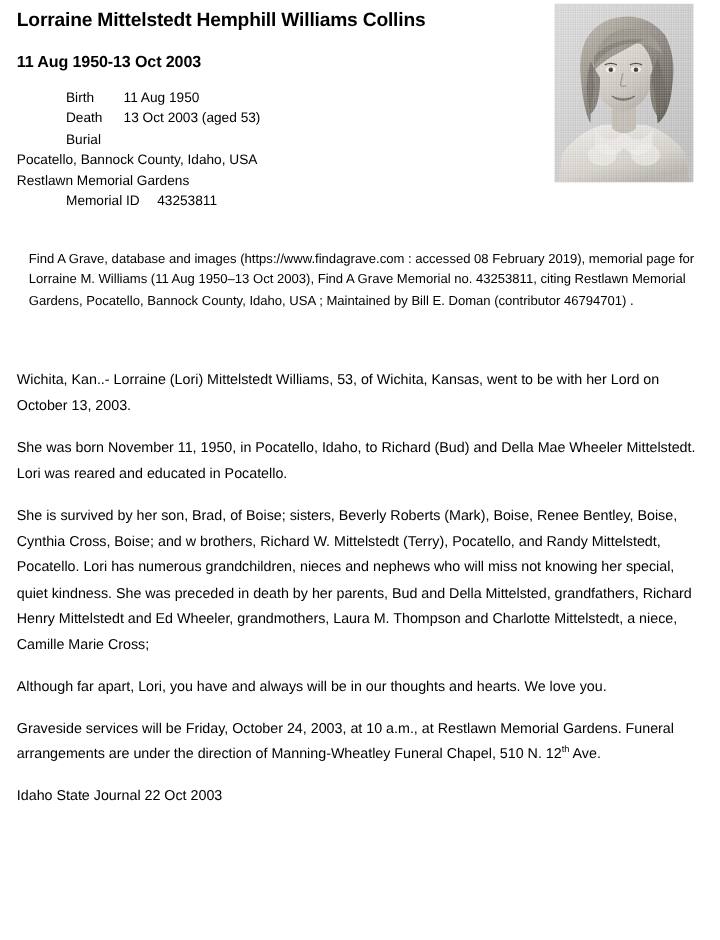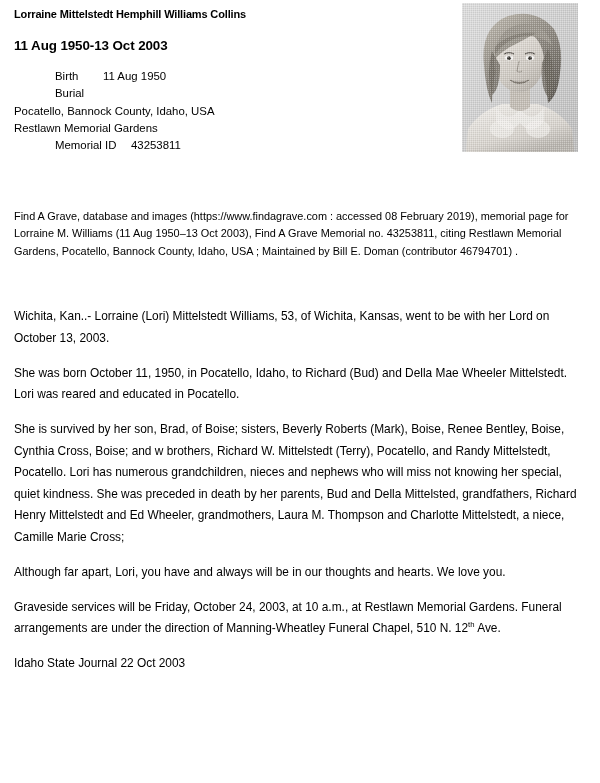--- a/index.html
+++ b/index.html
@@ -26,21 +26,21 @@
   }
 
   
   .header-block {
     position: absolute;
     left: 14px;
     top: 8px;
     width: 440px;
   }
   .memorial-title {
-    font-size: 11px;
+    font-size: 16px;
     font-weight: bold;
     letter-spacing: -0.15px;
     line-height: 1.2;
     margin: 0 0 17px 0;
     white-space: nowrap;
   }
   .memorial-dates {
     font-size: 13.4px;
     font-weight: bold;
     letter-spacing: -0.1px;
@@ -74,21 +74,21 @@
     width: 116px;
     height: 149px;
     overflow: hidden;
     background: #e9e9e9;
   }
   .portrait-svg { display: block; width: 116px; height: 149px; }
 
   
   .citation {
     position: absolute;
-    left: 14px;
+    left: 24px;
     top: 208px;
     width: 572px;
     font-size: 10.9px;
     line-height: 17.4px;
     text-align: left;
   }
 
   
   .obituary {
     position: absolute;
@@ -119,20 +119,24 @@
 
     <h2 class="memorial-dates">11 Aug 1950-13 Oct 2003</h2>
 
     <div class="facts">
 
       <div class="fact-row">
         <span class="fact-label w-narrow">Birth</span>
         <span class="fact-value">11 Aug 1950</span>
       </div>
 
+      <div class="fact-row">
+        <span class="fact-label w-narrow">Death</span>
+        <span class="fact-value">13 Oct 2003 (aged 53)</span>
+      </div>
 
       <div class="fact-row">
         <span class="fact-label w-narrow">Burial</span>
       </div>
 
       <div class="fact-full">Pocatello, Bannock County, Idaho, USA</div>
 
       <div class="fact-full">Restlawn Memorial Gardens</div>
 
 
@@ -209,21 +213,21 @@
       <rect x="0" y="0" width="116" height="149" fill="url(#halftone)"></rect>
     </svg>
   </div>
 
   <div class="citation">Find A Grave, database and images (https://www.findagrave.com : accessed 08 February 2019), memorial page for Lorraine M. Williams (11 Aug 1950–13 Oct 2003), Find A Grave Memorial no. 43253811, citing Restlawn Memorial Gardens, Pocatello, Bannock County, Idaho, USA ; Maintained by Bill E. Doman (contributor 46794701) .</div>
 
   <div class="obituary">
 
     <p class="obit-para">Wichita, Kan..- Lorraine (Lori) Mittelstedt Williams, 53, of Wichita, Kansas, went to be with her Lord on October 13, 2003.</p>
 
-    <p class="obit-para">She was born October 11, 1950, in Pocatello, Idaho, to Richard (Bud) and Della Mae Wheeler Mittelstedt.  Lori was reared and educated in Pocatello.</p>
+    <p class="obit-para">She was born November 11, 1950, in Pocatello, Idaho, to Richard (Bud) and Della Mae Wheeler Mittelstedt.  Lori was reared and educated in Pocatello.</p>
 
 
 
     <p class="obit-para">She is survived by her son, Brad, of Boise; sisters, Beverly Roberts (Mark), Boise, Renee Bentley, Boise, Cynthia Cross, Boise; and w brothers, Richard W. Mittelstedt (Terry), Pocatello, and Randy Mittelstedt, Pocatello.  Lori has numerous grandchildren, nieces and nephews who will miss not knowing her special, quiet kindness.  She was preceded in death by her parents, Bud and Della Mittelsted, grandfathers, Richard Henry Mittelstedt and Ed Wheeler, grandmothers, Laura M. Thompson and Charlotte Mittelstedt, a niece, Camille Marie Cross;</p>
 
     <p class="obit-para">Although far apart, Lori, you have and always will be in our thoughts and hearts.  We love you.</p>
 
     <p class="obit-para"><span>Graveside services will be Friday, October 24, 2003, at 10 a.m., at Restlawn Memorial Gardens. Funeral arrangements are under the direction of Manning-Wheatley Funeral Chapel, 510 N. 12</span><sup>th</sup><span> Ave.</span></p>
 
     <p class="obit-para source-line">Idaho State Journal 22 Oct 2003</p>

